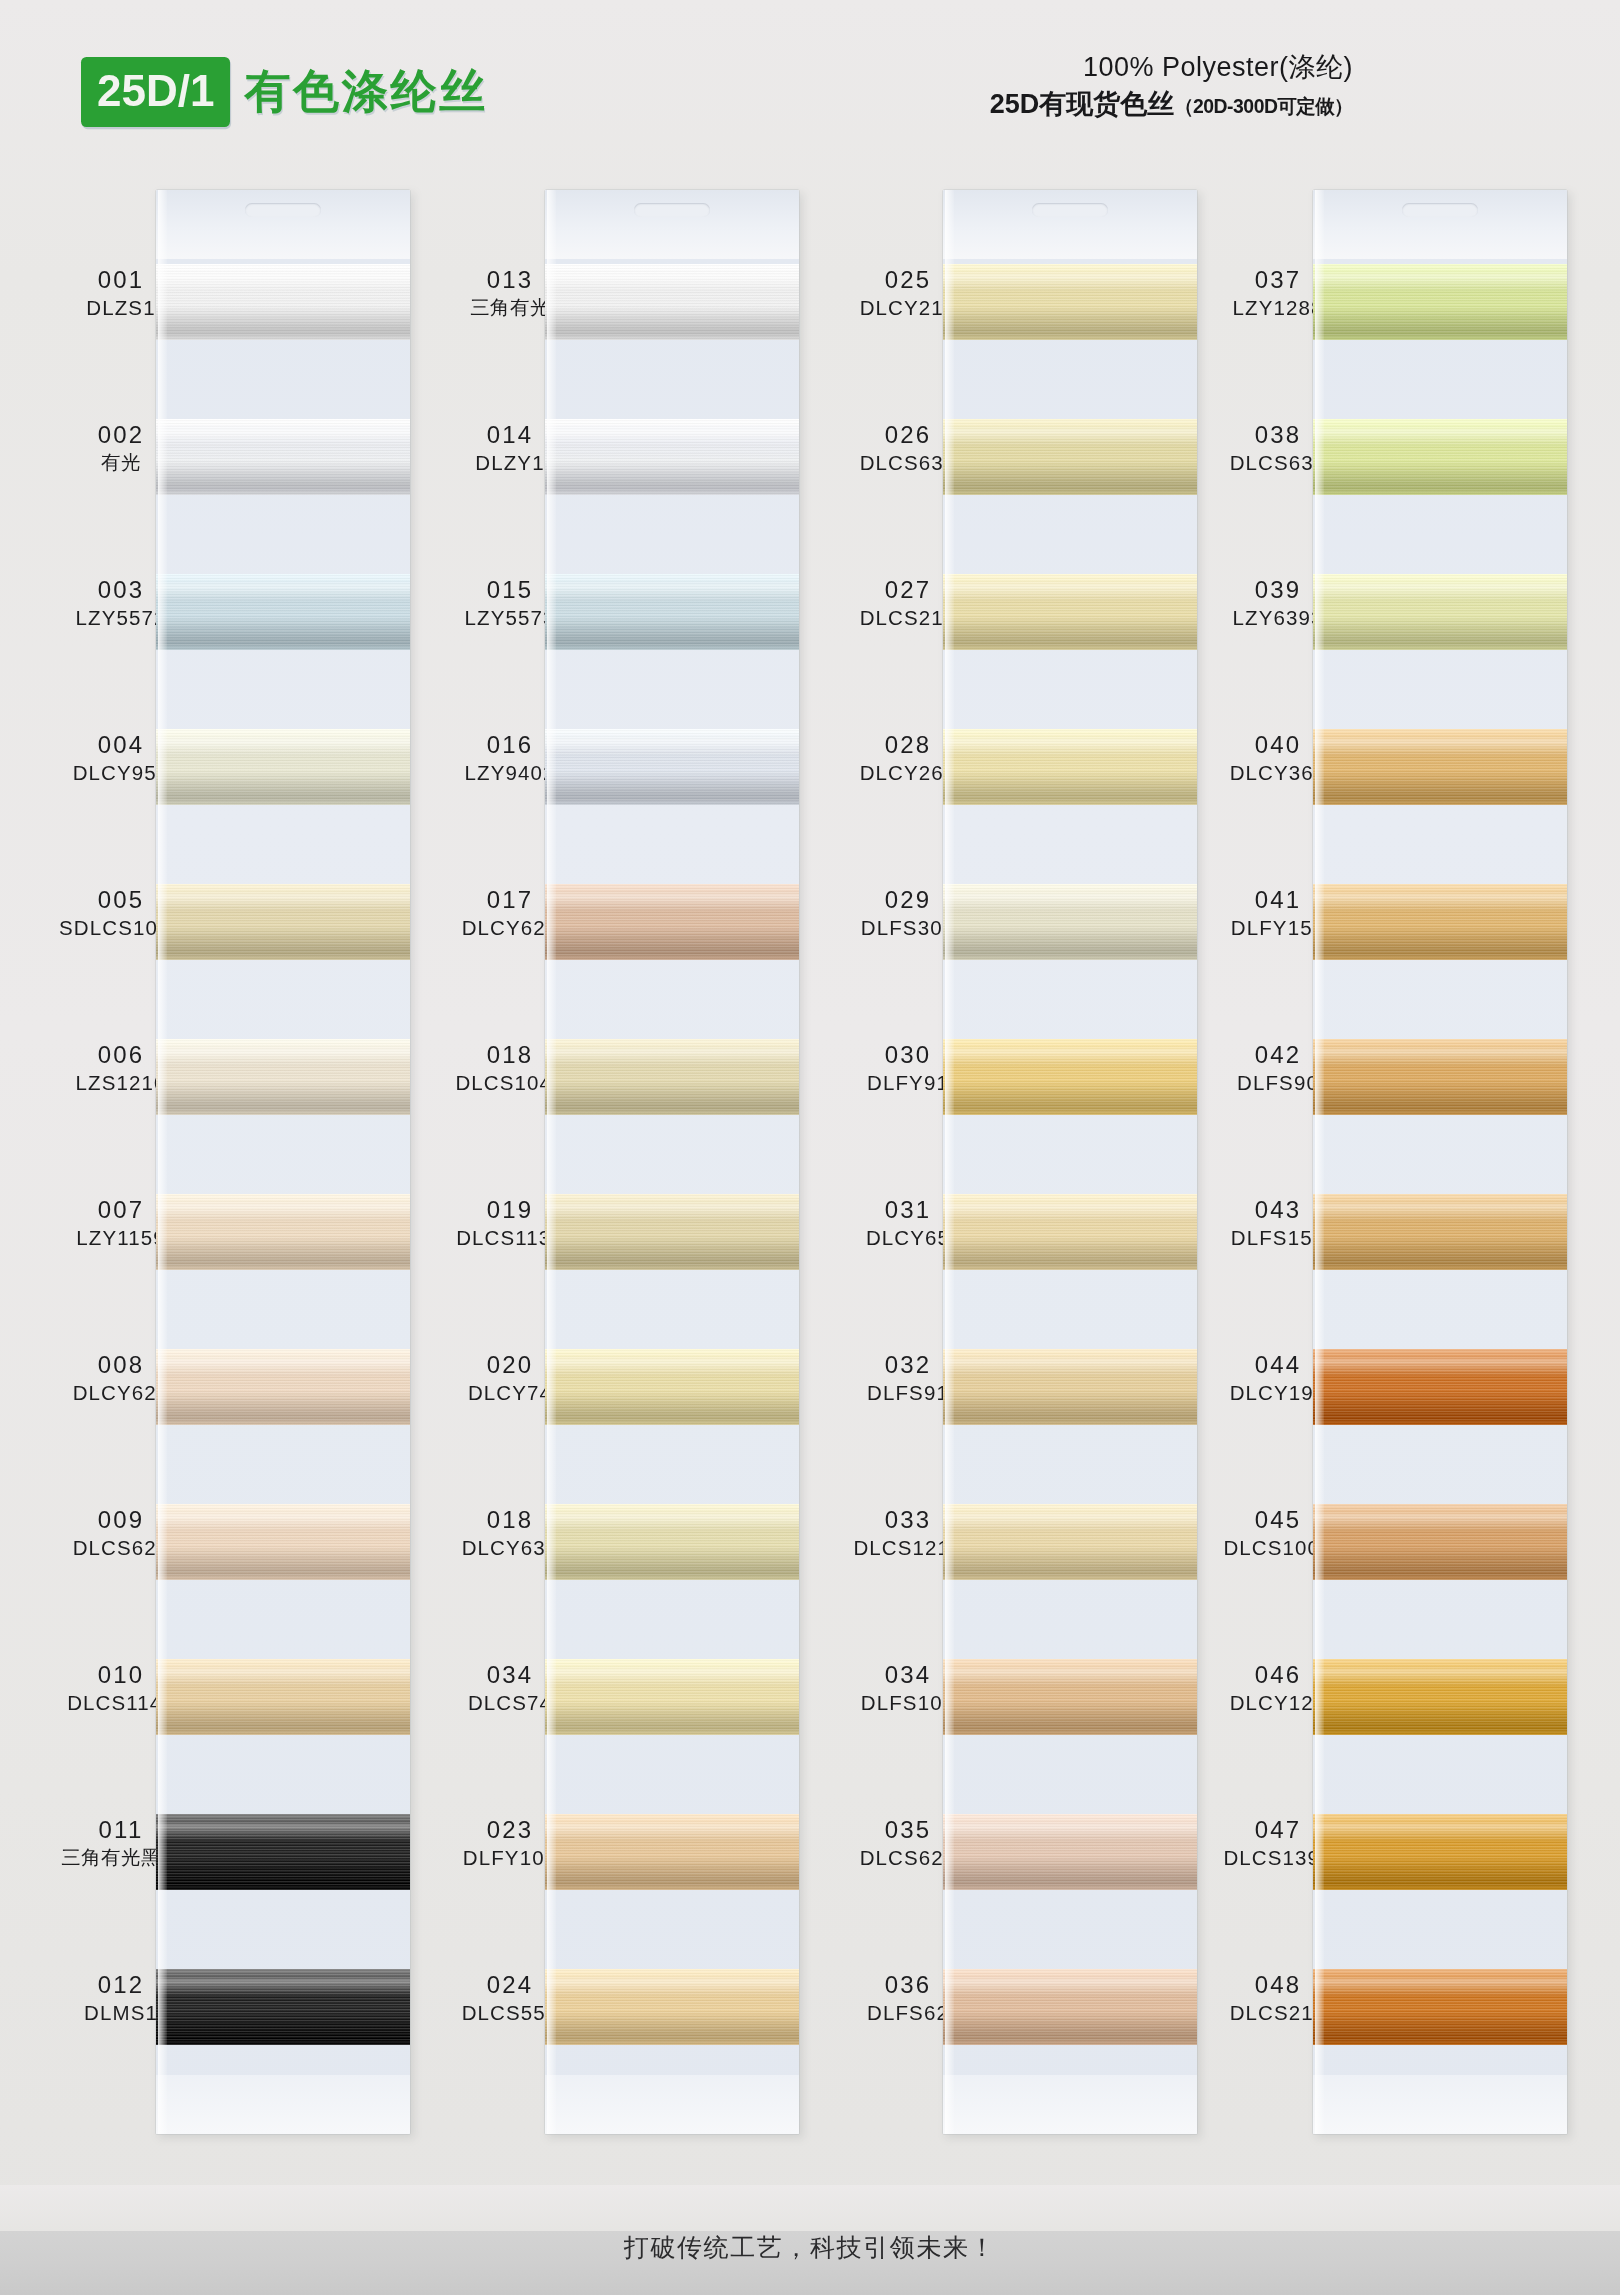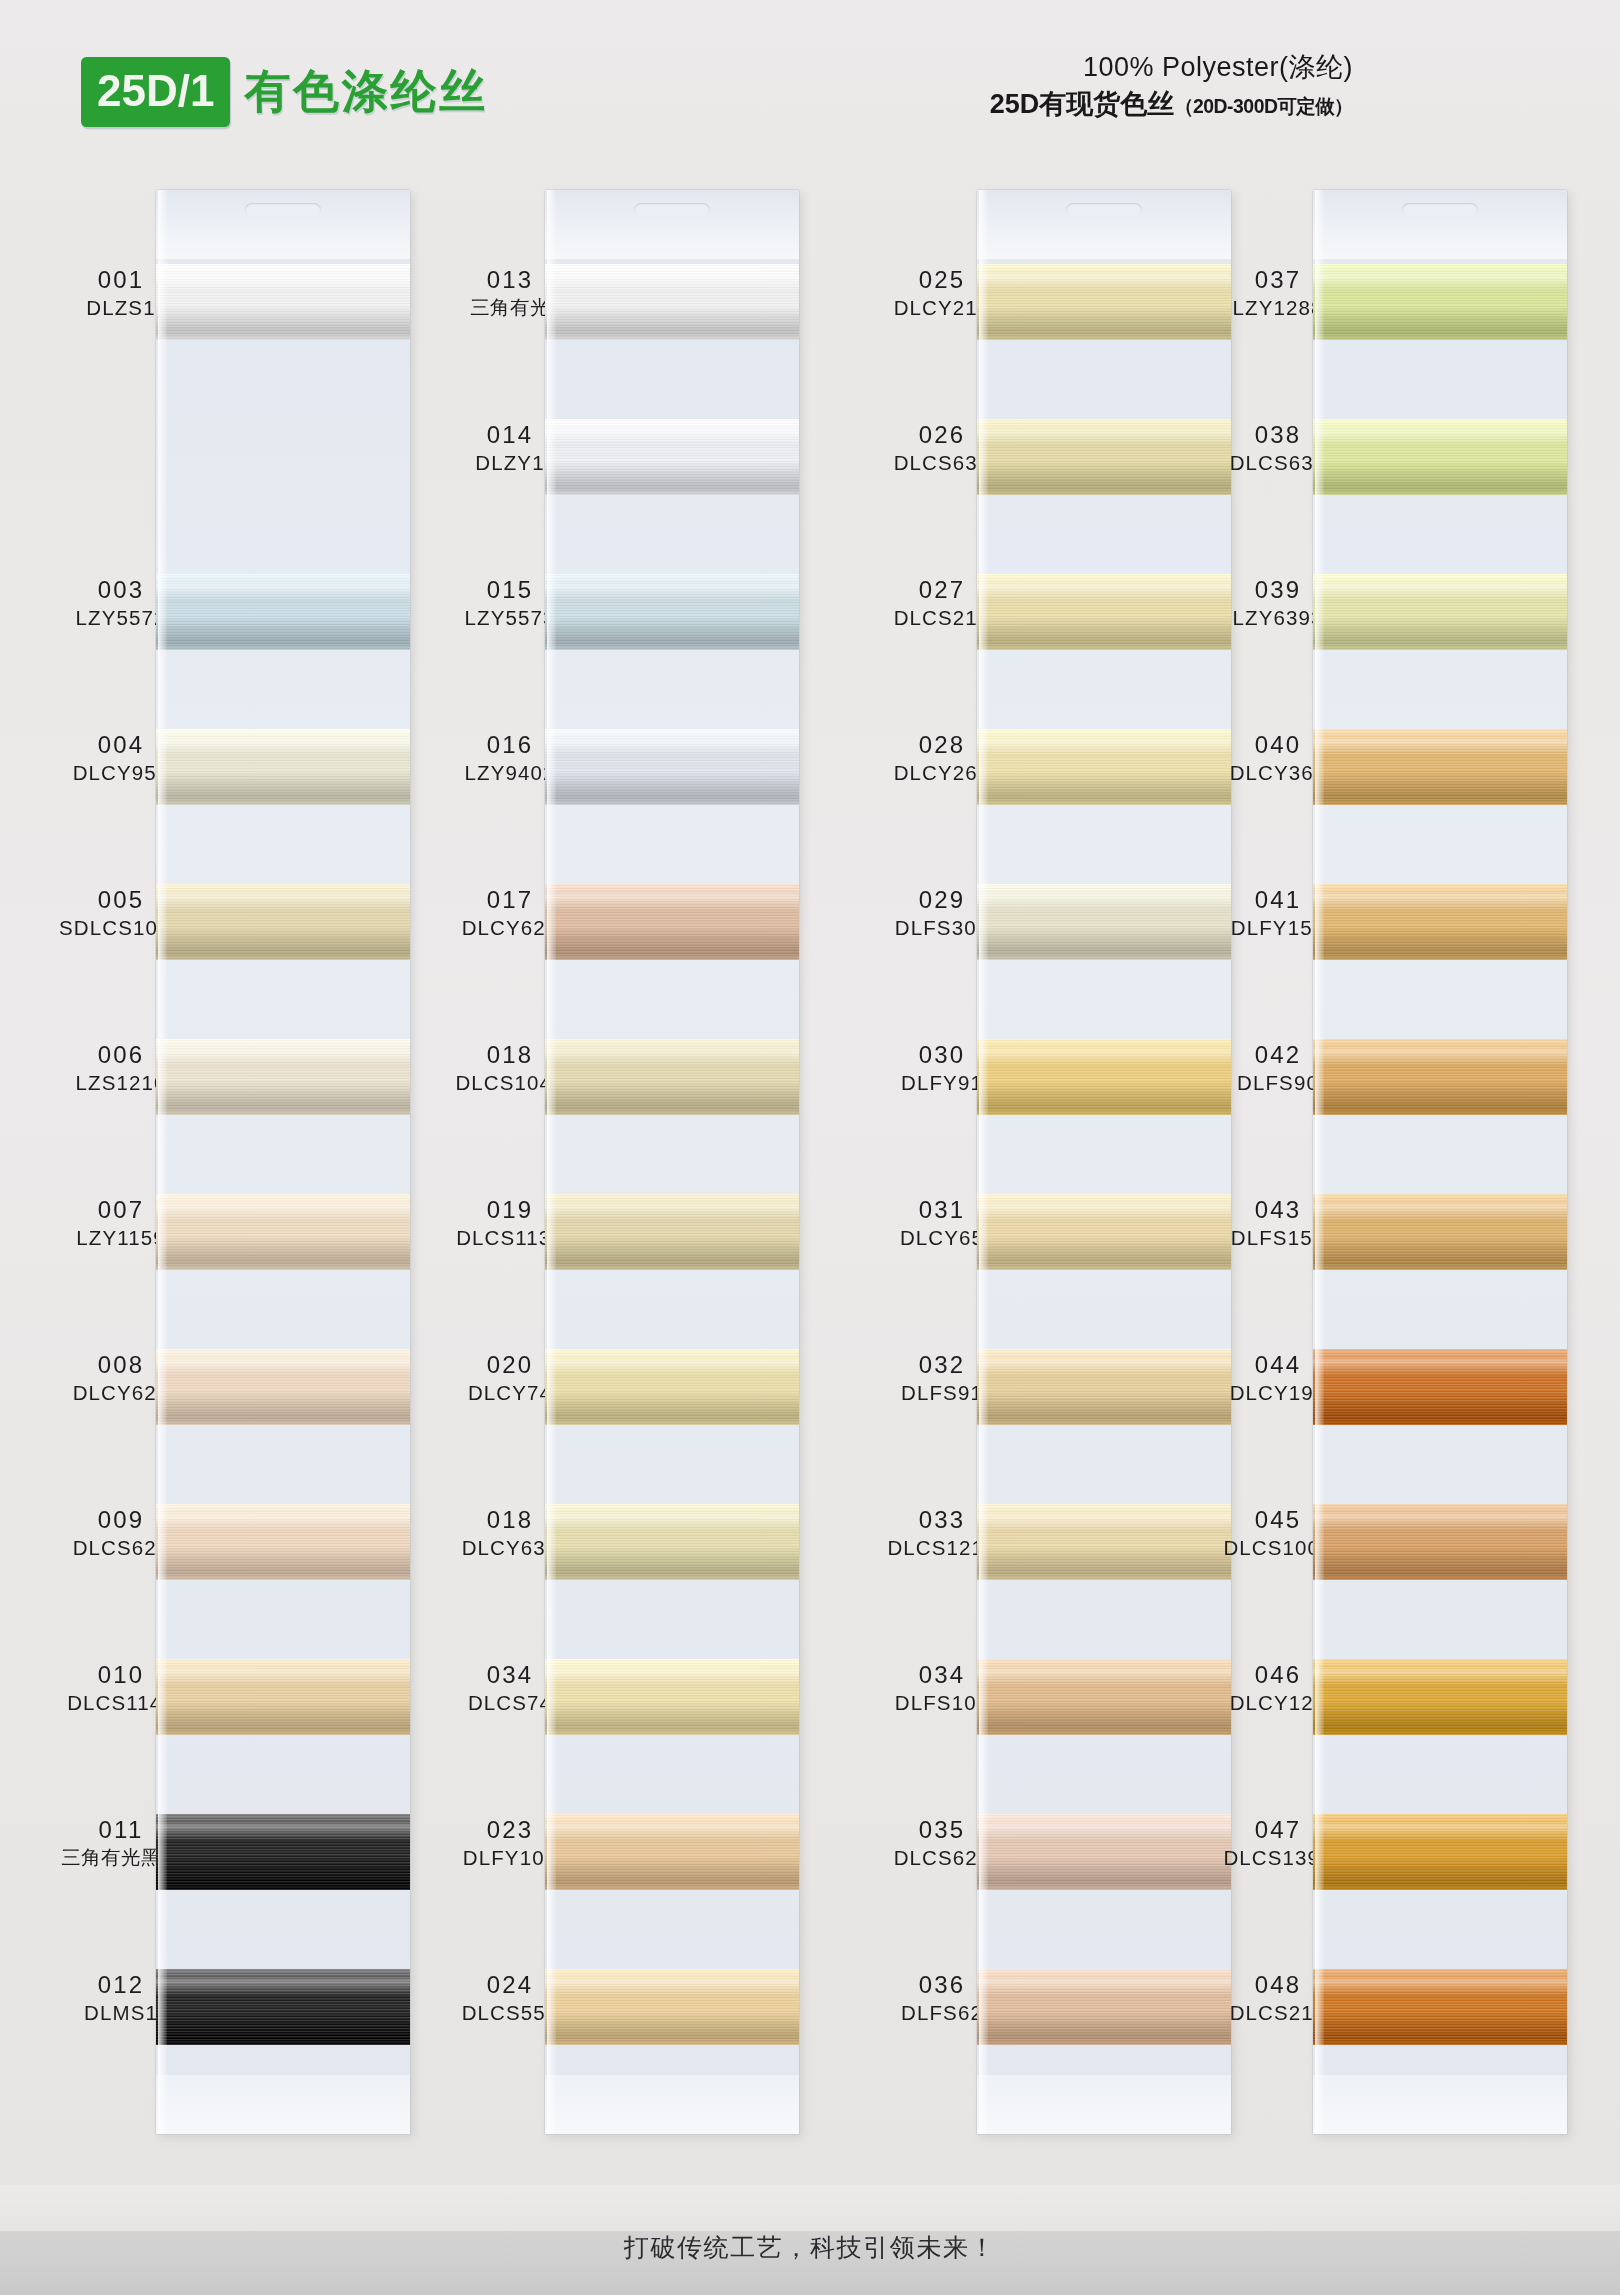--- a/index.html
+++ b/index.html
@@ -39,21 +39,21 @@
   .hr-line2{font-size:27px;font-weight:bold;letter-spacing:0px;line-height:1.2;margin-top:4.3px;white-space:nowrap;margin-left:21px;}
   .hr-line2 .paren{font-size:19.4px;font-weight:bold;letter-spacing:-0.5px;}
 
   
   .board{position:absolute;left:0;top:162px;width:1620px;height:2031px;z-index:3;}
   .col{
     position:absolute;top:0;width:351px;height:1998px;
   }
   .col[data-col="0"]{left:59px;}
   .col[data-col="1"]{left:448px;}
-  .col[data-col="2"]{left:880px;}
+  .col[data-col="2"]{left:846px;}
   .col[data-col="3"]{left:1216px;}
 
   
   .card-strip{
     position:absolute;right:0;top:28px;
     width:254px;height:1944px;
     background:linear-gradient(90deg,#f8f8f6 0%,#fdfdfb 18%,#ffffff 50%,#fbfbf9 86%,#eeeeec 100%);
     box-shadow:0 0 0 0.5px rgba(170,175,180,.5), 3.2px 3.2px 8.6px rgba(120,125,130,.18);
     border-radius:1.1px;
     overflow:hidden;
@@ -173,20 +173,31 @@
         <div class="row-label">
           <div class="row-no">001</div>
           <div class="row-code">DLZS1</div>
         </div>
         <div class="swatch">
           <div class="band" style="background: linear-gradient(rgb(255, 255, 255) 0%, rgb(244, 244, 244) 30%, rgb(255, 255, 255) 55%, rgb(219, 219, 219) 92%, rgb(234, 234, 234) 100%);">
             <div class="gloss"></div>
           </div>
         </div>
       </div>
+      <div class="row" style="top: 231px;">
+        <div class="row-label">
+          <div class="row-no">002</div>
+          <div class="row-code cn">有光</div>
+        </div>
+        <div class="swatch">
+          <div class="band" style="background: linear-gradient(rgb(255, 255, 255) 0%, rgb(236, 238, 243) 30%, rgb(251, 253, 255) 55%, rgb(211, 213, 218) 92%, rgb(226, 228, 233) 100%);">
+            <div class="gloss"></div>
+          </div>
+        </div>
+      </div>
       <div class="row" style="top: 386px;">
         <div class="row-label">
           <div class="row-no">003</div>
           <div class="row-code">LZY5572</div>
         </div>
         <div class="swatch">
           <div class="band" style="background: linear-gradient(rgb(225, 245, 253) 0%, rgb(199, 219, 227) 30%, rgb(214, 234, 242) 55%, rgb(174, 194, 202) 92%, rgb(189, 209, 217) 100%);">
             <div class="gloss"></div>
           </div>
         </div>

